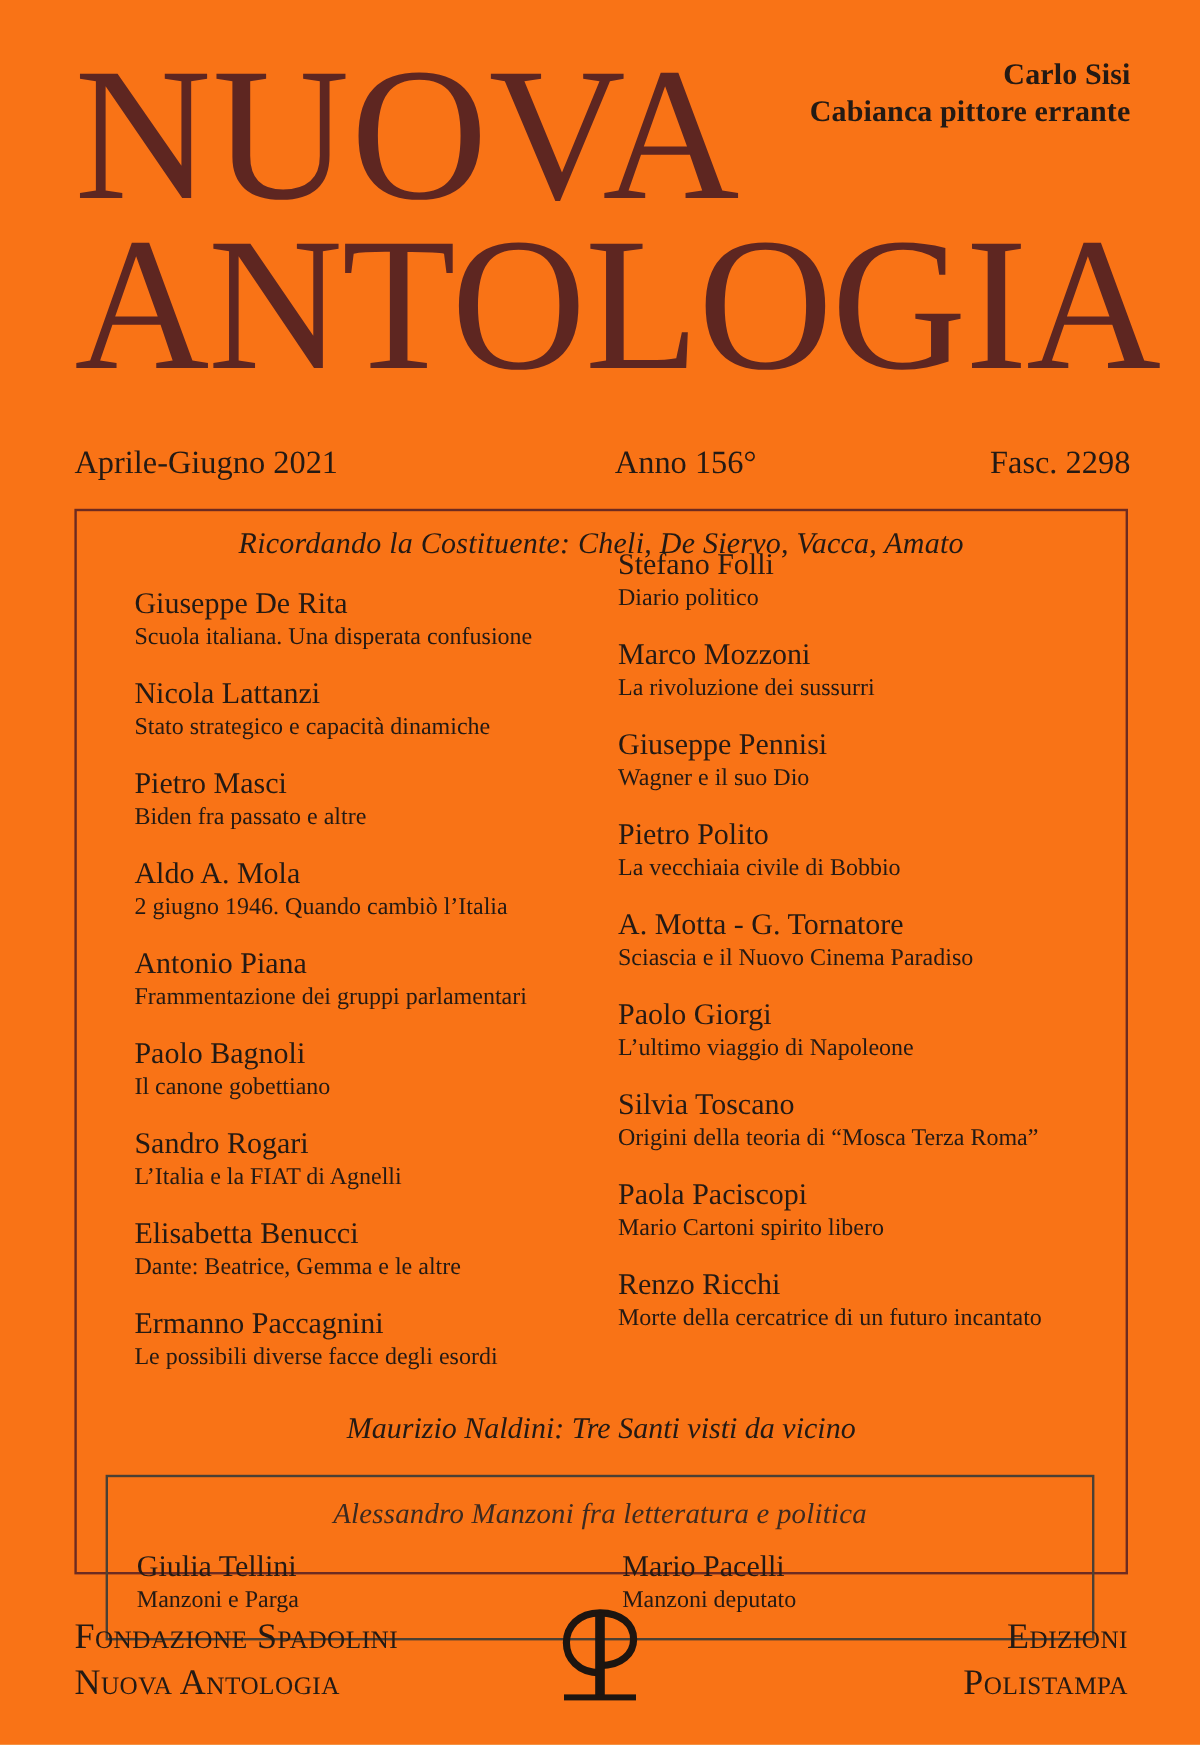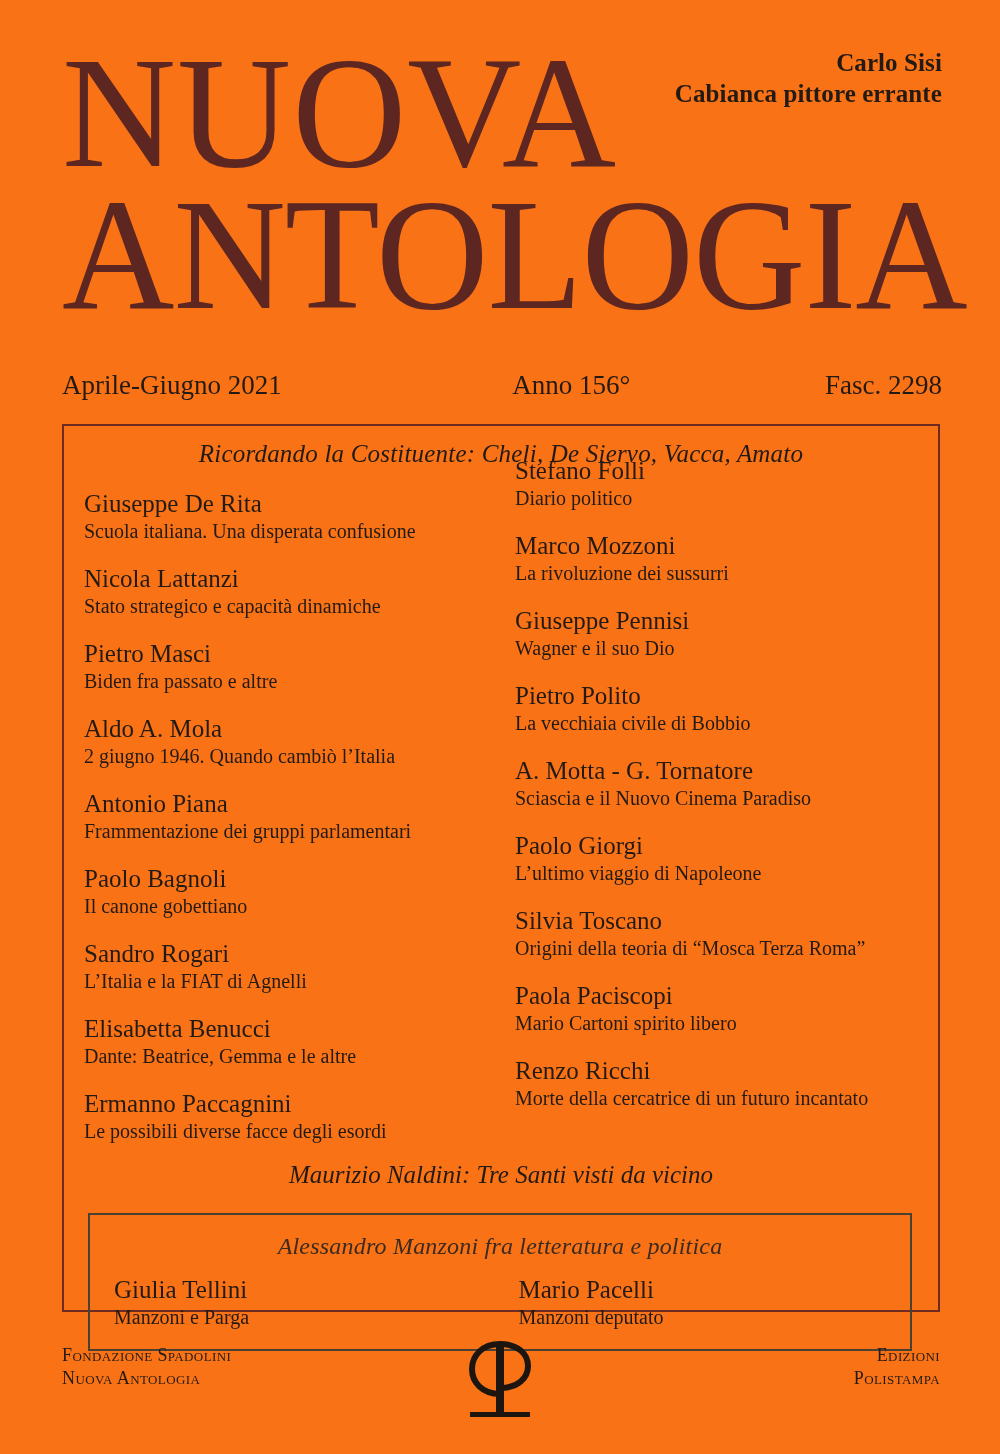--- a/index.html
+++ b/index.html
@@ -118,21 +118,21 @@
   
   .toc-columns {
     display: flex;
     margin-top: 22px;
     padding: 0 0 0 0;
   }
   .toc-col {
     width: 50%;
     box-sizing: border-box;
   }
-  .toc-col.left  { padding-left: 20px; padding-right: 10px; }
+  .toc-col.left  { padding-left: 48px; padding-right: 10px; }
   .toc-col.right { padding-left: 14px; padding-right: 10px; }
 
   .toc-entry {
     margin-bottom: 22px;
   }
   .toc-entry:last-child { margin-bottom: 0; }
   .toc-author {
     font-size: 25px;
     line-height: 1.12;
     color: #241a14;
@@ -148,21 +148,21 @@
 
   
   .toc-col.right { margin-top: -33px; }
 
   
   .naldini {
     text-align: center;
     font-style: italic;
     font-size: 25px;
     color: #241a14;
-    margin-top: 18px;
+    margin-top: 34px;
   }
 
   
   .manzoni-box {
     margin: 24px 26px 0 24px;
     border: 2px solid #4b4034;
     box-sizing: border-box;
     padding: 18px 0 20px 0;
   }
   .manzoni-heading {
@@ -186,21 +186,21 @@
     position: absolute;
     left: 62px;
     top: 1344px;
     width: 878px;
     display: flex;
     justify-content: space-between;
     align-items: flex-start;
   }
   .footer-block {
     font-variant: small-caps;
-    font-size: 18px;
+    font-size: 30px;
     line-height: 1.3;
     color: #241a14;
     letter-spacing: 0.4px;
   }
   .footer-block.right { text-align: right; }
   .footer-logo {
     position: absolute;
     left: 50%;
     top: -6px;
     transform: translateX(-50%);

